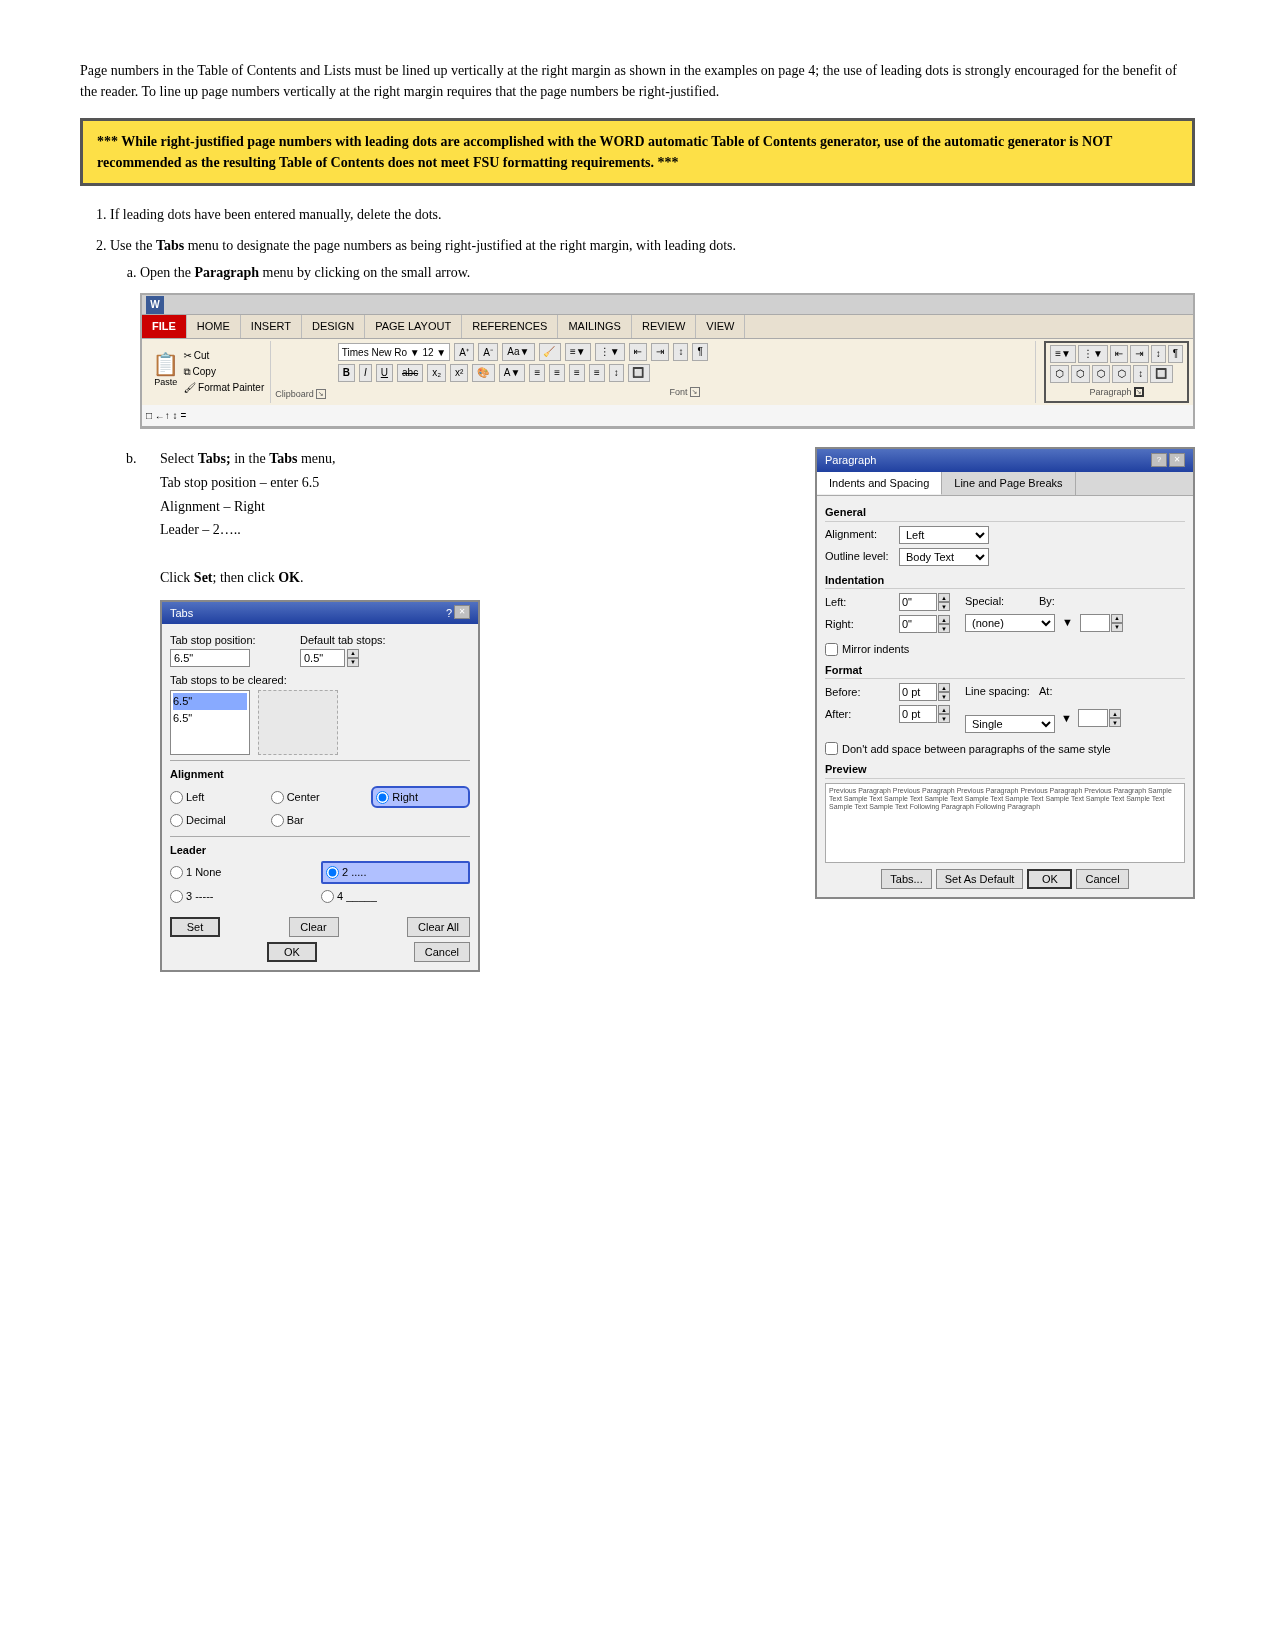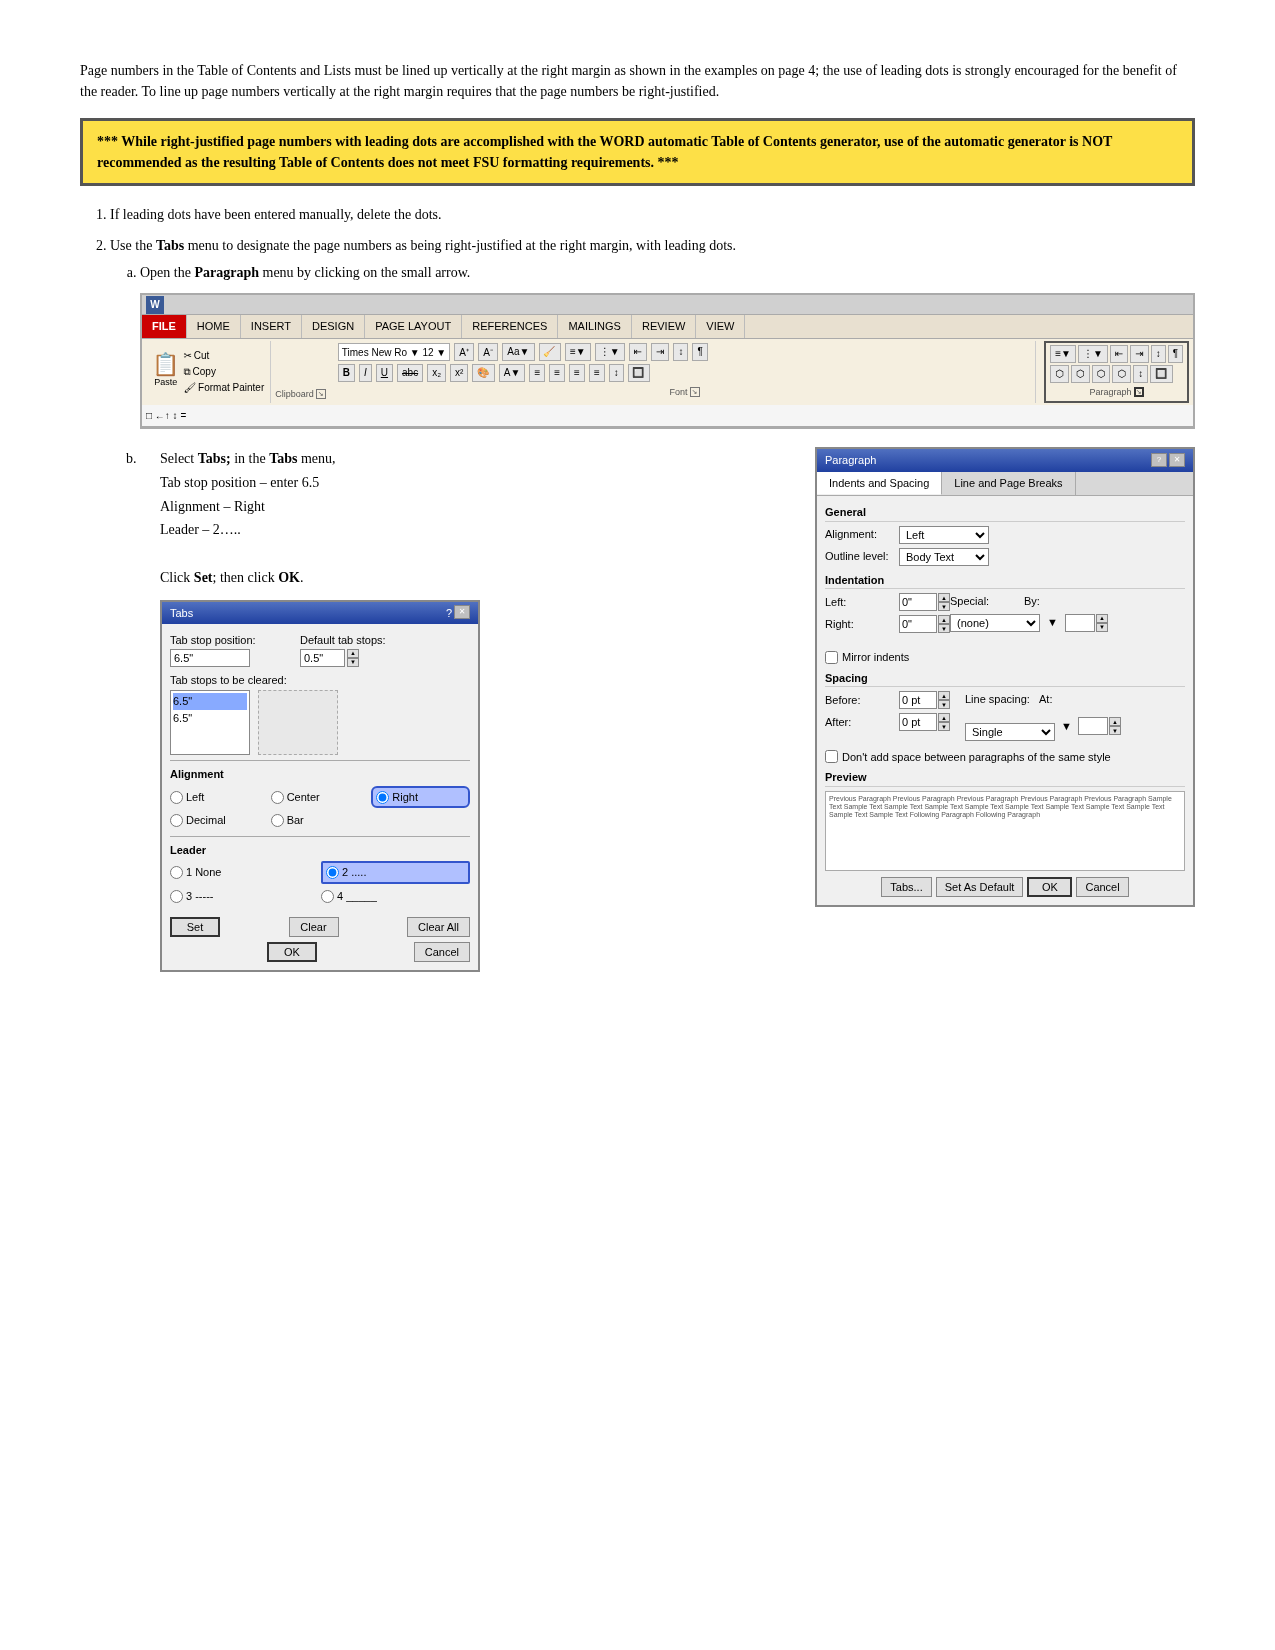--- a/index.html
+++ b/index.html
@@ -791,21 +791,21 @@
                     </div>
                   </div>
                   <div class="para-field-row">
                     <span class="para-label">Outline level:</span>
                     <select class="para-select">
                       <option>Body Text</option>
                     </select>
                   </div>
 
                   <div class="para-section-title" style="margin-top:6px;">Indentation</div>
-                  <div style="display:flex; margin-bottom:12px;">
+                  <div style="display:flex; gap:15px; margin-bottom:4px;">
                     <div>
                       <div class="para-field-row">
                         <span class="para-label">Left:</span>
                         <div class="para-spinner">
                           <input value="0&quot;" style="">
                           <div class="para-spinner-arrows">
                             <div class="para-arrow-btn">▲</div>
                             <div class="para-arrow-btn">▼</div>
                           </div>
                         </div>
@@ -839,21 +839,21 @@
                           </div>
                         </div>
                       </div>
                     </div>
                   </div>
                   <div class="checkbox-row">
                     <input type="checkbox" style="">
                     <span>Mirror indents</span>
                   </div>
 
-                  <div class="para-section-title" style="margin-top:4px;">Spacing</div>
+                  <div class="para-section-title" style="margin-top:4px;">Format</div>
                   <div style="display:flex; gap:15px; margin-bottom:4px;">
                     <div>
                       <div class="para-field-row">
                         <span class="para-label">Before:</span>
                         <div class="para-spinner">
                           <input value="0 pt" style="">
                           <div class="para-spinner-arrows">
                             <div class="para-arrow-btn">▲</div>
                             <div class="para-arrow-btn">▼</div>
                           </div>

